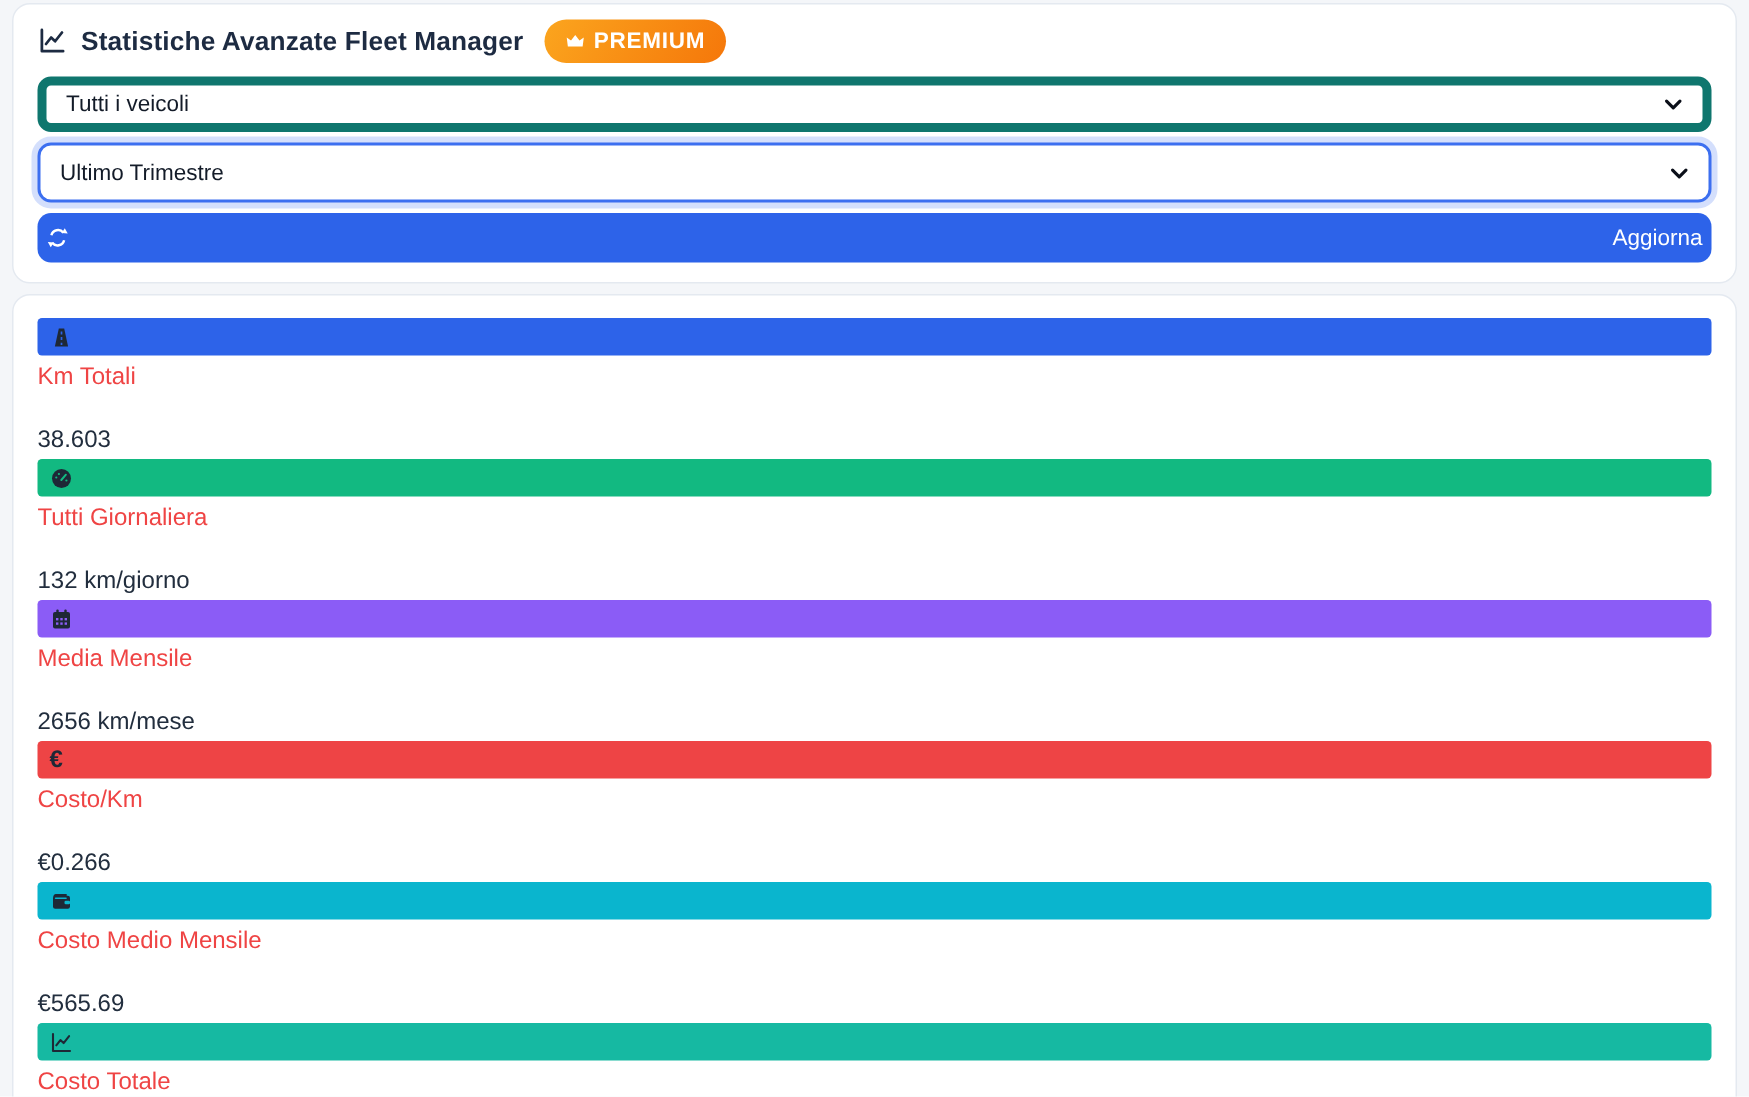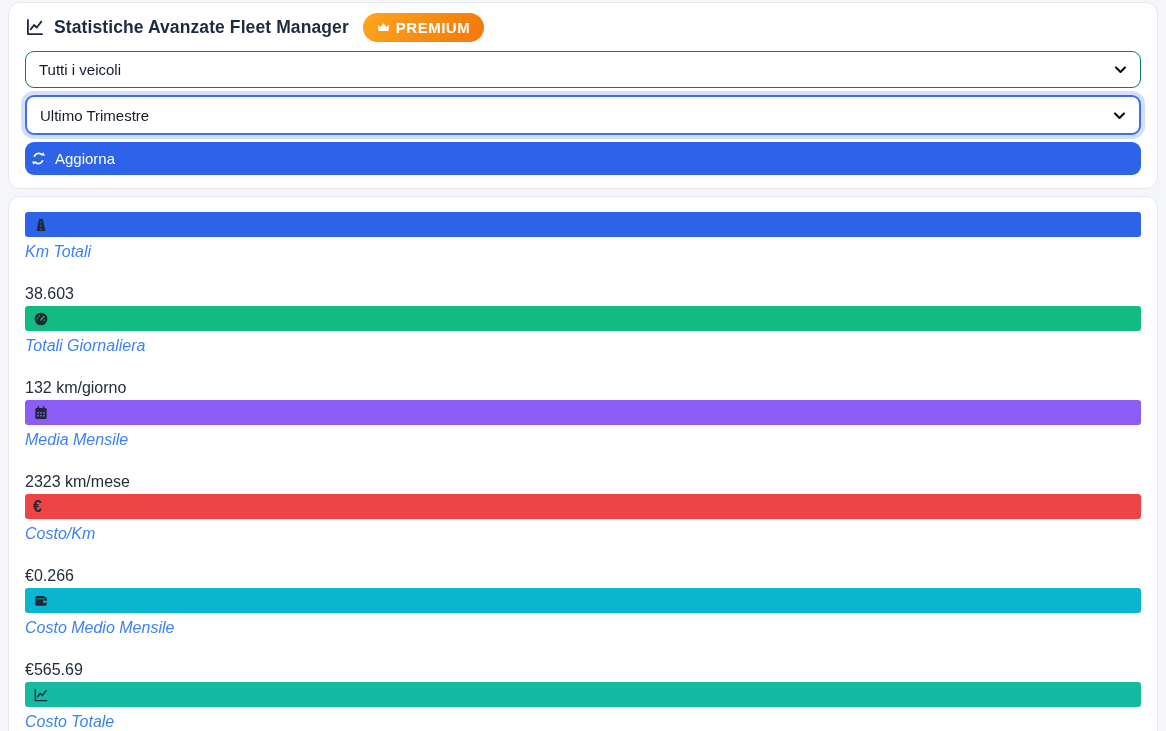--- a/index.html
+++ b/index.html
@@ -21,48 +21,48 @@
   .chart-title-icon { margin-right: 9px; display: flex; align-items: center; }
   .page-title { font-size: 17.5px; font-weight: 700; color: #1d2b42; letter-spacing: .1px; }
   .premium-badge {
     margin-left: 14px; display: inline-flex; align-items: center; gap: 6px;
     background: linear-gradient(120deg, #fba51e, #f5770a);
     color: #fff; font-size: 15px; font-weight: 700; letter-spacing: .5px;
     padding: 6px 14px; border-radius: 999px;
   }
   .select {
     height: 37px; width: 100%;
-    border: 1px solid #0f766e; border-radius: 9px;
+    border: 6px solid #0f766e; border-radius: 9px;
     display: flex; align-items: center; justify-content: space-between;
     padding: 0 13px; font-size: 15px; color: #131b28;
     background: #fff; cursor: pointer;
   }
   .select.focused {
     height: 40px; margin-top: 7px;
     border: 2px solid #3c6ff0;
     box-shadow: 0 0 0 4px rgba(60, 111, 240, .22);
   }
   .chevron { display: flex; align-items: center; }
   .refresh-button {
     margin-top: 7px; width: 100%; height: 33px;
     border: none; border-radius: 9px; background: #2d63e9;
     color: #fff; font-size: 15px; font-family: inherit;
-    display: flex; align-items: center; justify-content: flex-start; gap: 9px;
+    display: flex; align-items: center; justify-content: space-between; gap: 9px;
     cursor: pointer;
   }
   .stats-card { margin-top: 7px; padding: 15px 16px 16px; height: 620px; }
   .stat { margin-bottom: 3px; }
   .stat-bar {
     height: 25px; border-radius: 3px;
     display: flex; align-items: center; padding: 0 8px;
     background: var(--bar-color);
   }
   .stat-bar svg, .stat-bar .glyph-icon { display: block; }
   .glyph-icon { font-size: 16px; font-weight: 800; color: #1e2836; line-height: 1; }
-  .stat-label { font-size: 16px; line-height: 19px; margin-top: 5px; color: #3b82f6; font-style: italic; }
+  .stat-label { font-size: 16px; line-height: 19px; margin-top: 5px; color: #ef4444; }
   .stat-value { font-size: 16px; line-height: 19px; margin-top: 23px; color: #222e3e; }
 </style>
 </head>
 <body>
 
 <div class="card filters-card">
   <div class="header-row">
     <span class="chart-title-icon">
       <svg width="20" height="20" viewBox="0 0 24 24" fill="none">
         <path d="M3.5 3.5v17h17" stroke="#1d2b42" stroke-width="2.2" stroke-linecap="round" stroke-linejoin="round"></path>
@@ -123,42 +123,42 @@
   <div class="stat" style="--bar-color: #12b981;">
     <div class="stat-bar">
       <svg width="16" height="16" viewBox="0 0 24 24">
         <circle cx="12" cy="12" r="9.5" fill="#1e2836"></circle>
         <line x1="11.8" y1="13.5" x2="16.4" y2="8.2" stroke-width="2" stroke-linecap="round" style="stroke:var(--bar-color)"></line>
         <circle cx="6.8" cy="11" r="1.1" style="fill:var(--bar-color)"></circle>
         <circle cx="9.4" cy="7.5" r="1.1" style="fill:var(--bar-color)"></circle>
         <circle cx="16.9" cy="14" r="1.1" style="fill:var(--bar-color)"></circle>
       </svg>
     </div>
-    <div class="stat-label">Totali Giornaliera</div>
+    <div class="stat-label">Tutti Giornaliera</div>
     <div class="stat-value">132 km/giorno</div>
   </div>
 
   <div class="stat" style="--bar-color: #8b5cf6;">
     <div class="stat-bar">
       <svg width="16" height="16" viewBox="0 0 24 24">
         <rect x="3.5" y="4.5" width="17" height="16.5" rx="2" fill="#1e2836"></rect>
         <rect x="6.8" y="2" width="2.4" height="4.4" rx="1.1" fill="#1e2836"></rect>
         <rect x="14.8" y="2" width="2.4" height="4.4" rx="1.1" fill="#1e2836"></rect>
         <g style="fill:var(--bar-color)">
           <rect x="6.5" y="10.5" width="2.4" height="2.4"></rect>
           <rect x="10.8" y="10.5" width="2.4" height="2.4"></rect>
           <rect x="15.1" y="10.5" width="2.4" height="2.4"></rect>
           <rect x="6.5" y="14.9" width="2.4" height="2.4"></rect>
           <rect x="10.8" y="14.9" width="2.4" height="2.4"></rect>
           <rect x="15.1" y="14.9" width="2.4" height="2.4"></rect>
         </g>
       </svg>
     </div>
     <div class="stat-label">Media Mensile</div>
-    <div class="stat-value">2323 km/mese</div>
+    <div class="stat-value">2656 km/mese</div>
   </div>
 
 
   <div class="stat" style="--bar-color: #ee4445;">
     <div class="stat-bar">
       <span class="glyph-icon">€</span>
     </div>
     <div class="stat-label">Costo/Km</div>
     <div class="stat-value">€0.266</div>
   </div>

